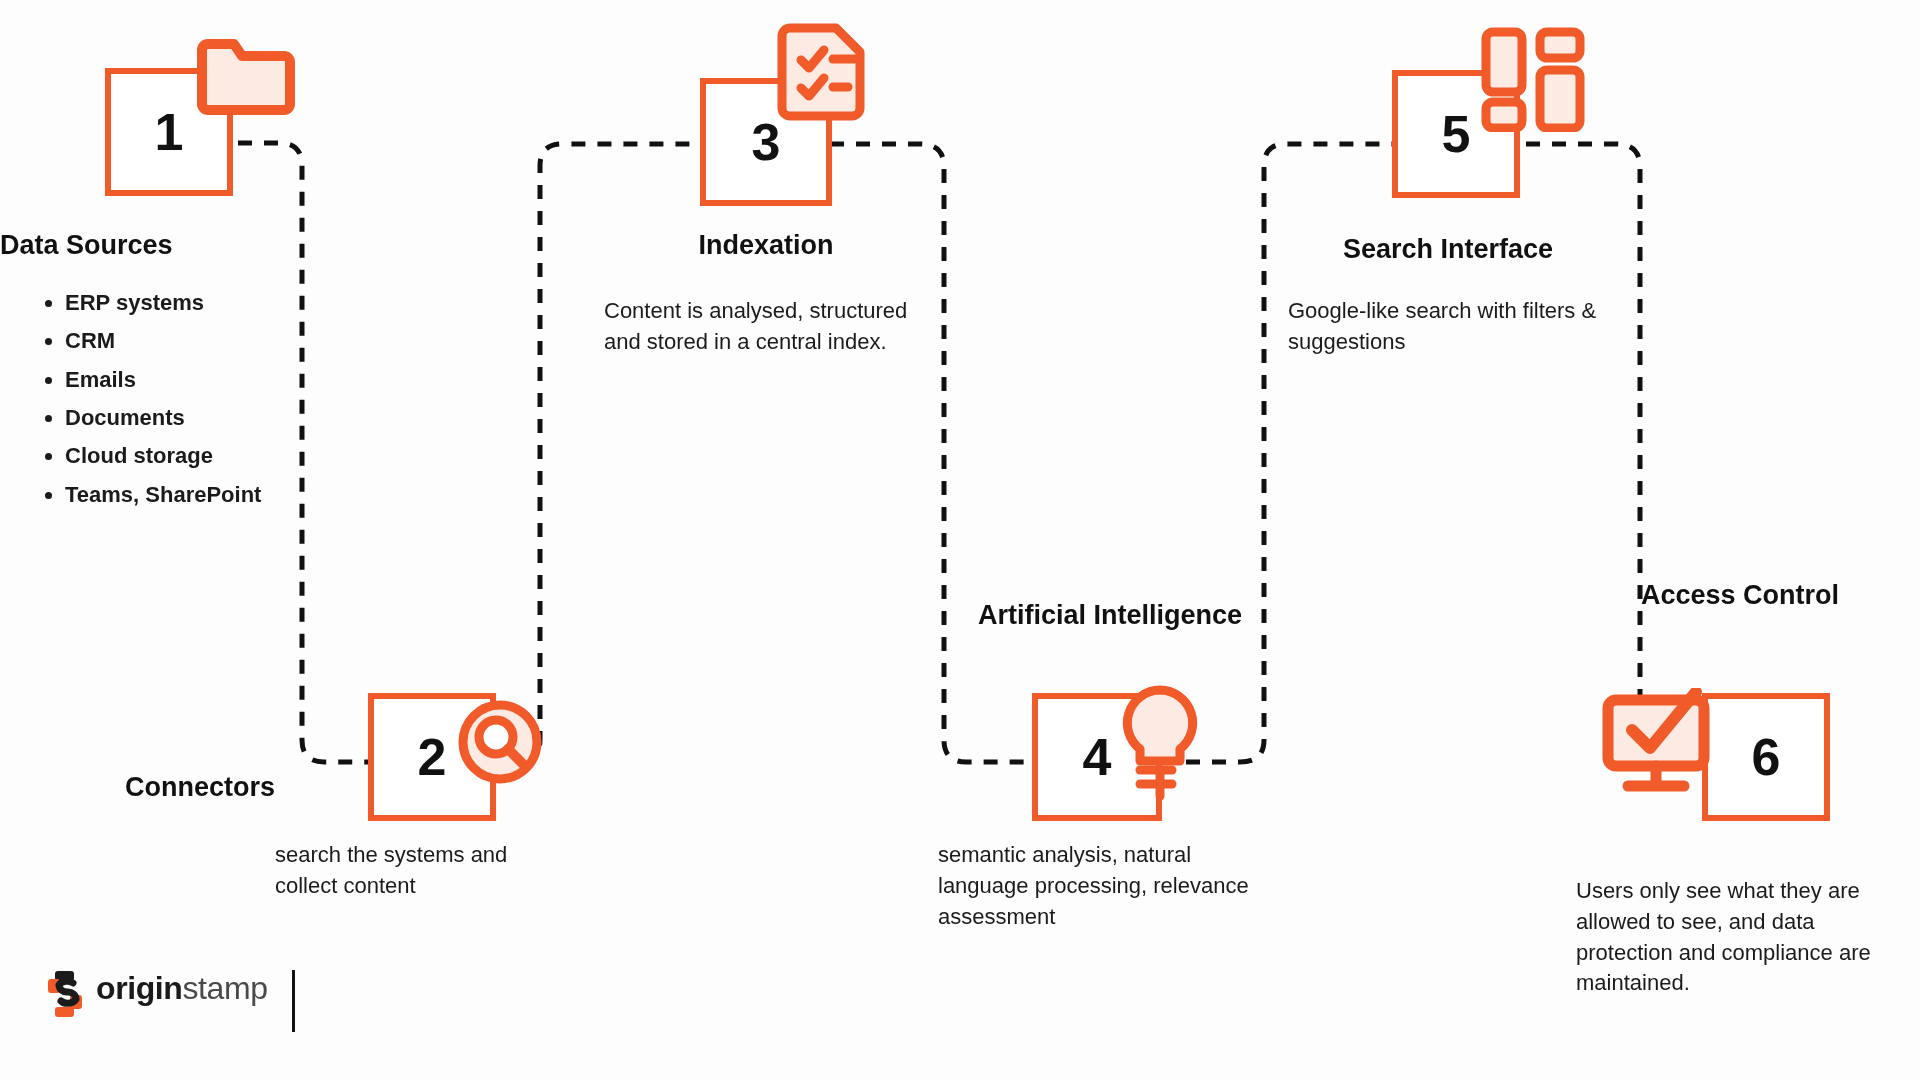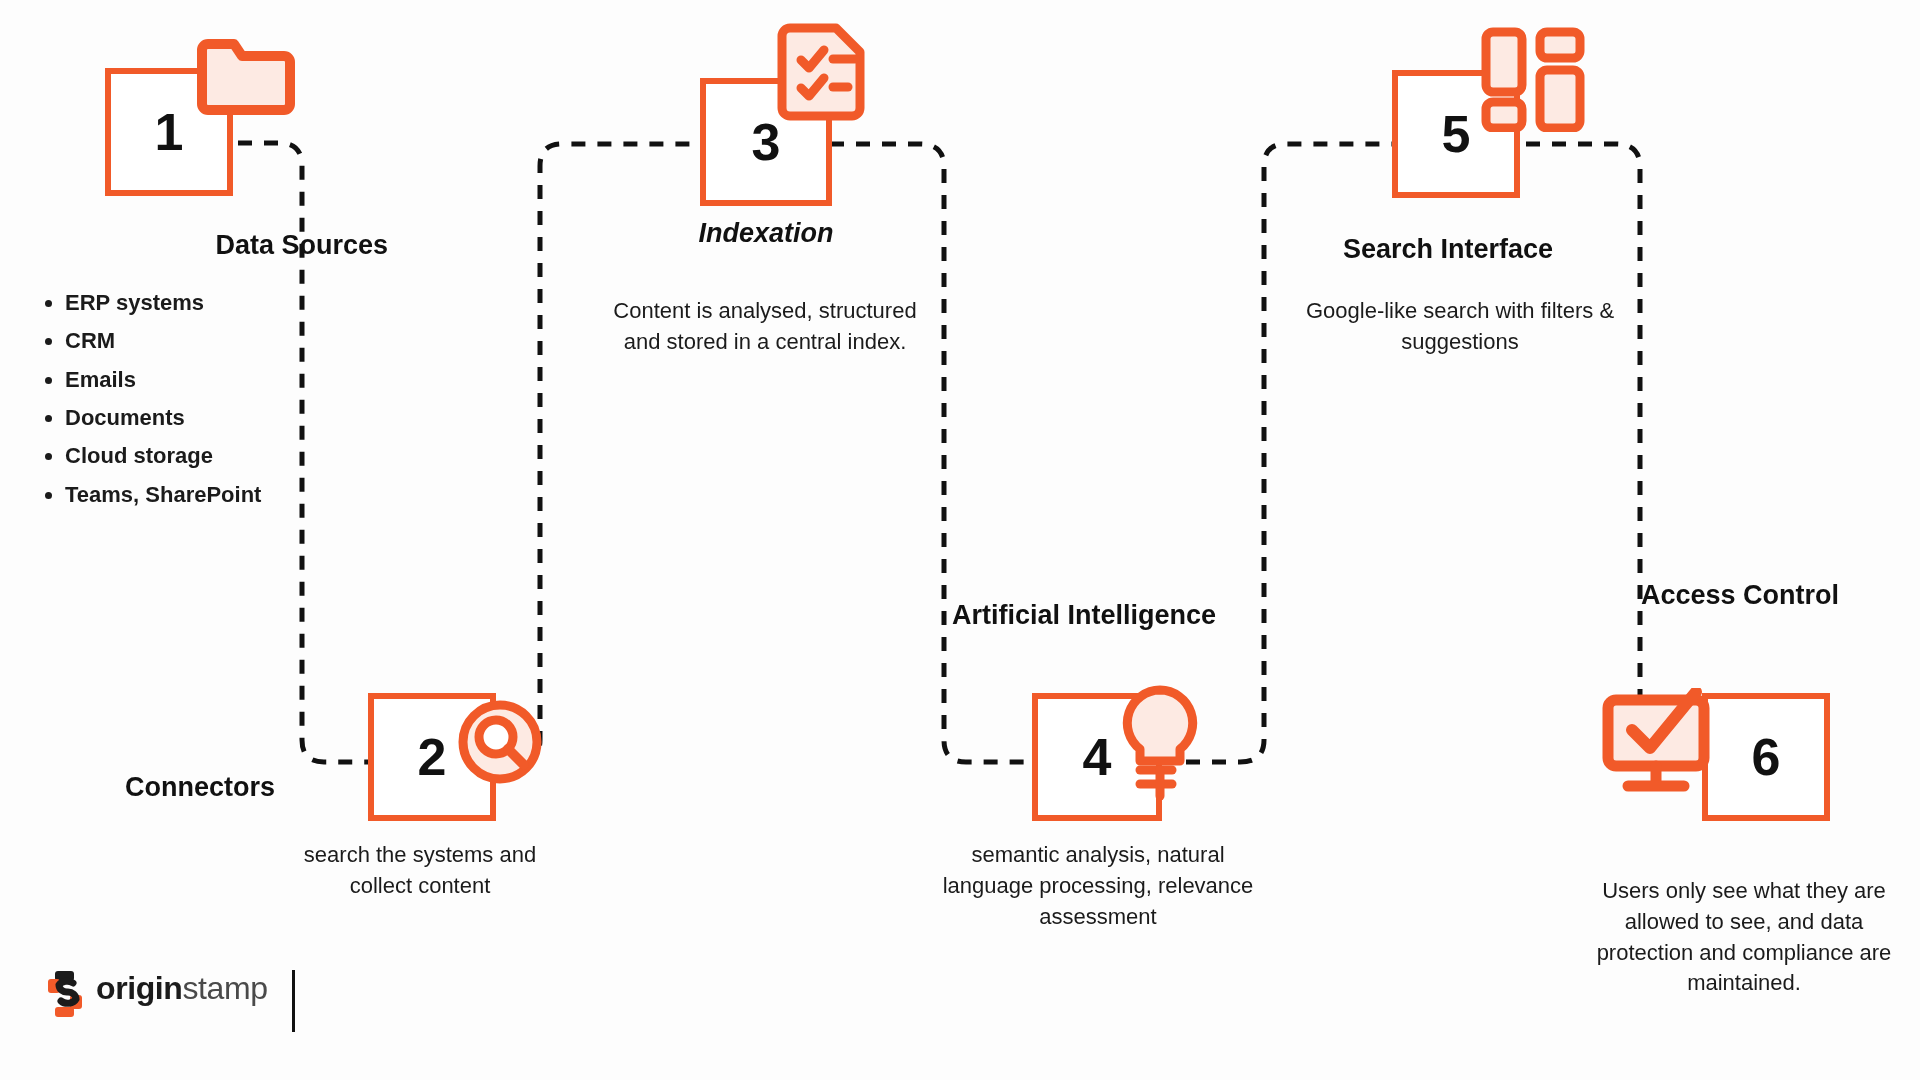--- a/index.html
+++ b/index.html
@@ -52,21 +52,21 @@
     font-weight: bold;
     color: #111111;
     text-align: center;
     line-height: 1.33;
     white-space: pre-line;
   }
   .step-desc {
     position: absolute;
     font-size: 22px;
     color: #1b1b1b;
-    text-align: center;
+    text-align: left;
     line-height: 1.40;
   }
   .step-list {
     position: absolute;
     margin: 0;
     padding: 0 0 0 30px;
     font-size: 22px;
     color: #1b1b1b;
     line-height: 1.38;
   }
@@ -131,21 +131,21 @@
 
   <div class="node">
     <div class="numbox" style="left:105px; top:68px; width:128px; height:128px;">
       <span>1</span>
     </div>
     <div class="badge" style="left:196px; top:22px;">
       <svg width="100" height="100" viewBox="0 0 100 100">
         <path d="M12 22 h26 l8 12 h42 a6 6 0 0 1 6 6 v42 a6 6 0 0 1 -6 6 h-76 a6 6 0 0 1 -6 -6 v-54 a6 6 0 0 1 6 -6 z" fill="#fdeae3" stroke="#f15a29" stroke-width="10" stroke-linejoin="round"></path>
       </svg>
     </div>
-    <div class="step-title" style="left:0px; top:228px; width:340px; text-align:right;padding-left:48px;">Data Sources</div>
+    <div class="step-title" style="left:0px; top:228px; width:340px; text-align:left;">Data Sources</div>
     <ul class="step-list" style="left:35px; top:288px; width:300px;font-weight:bold;">
       <li>ERP systems</li>
       <li>CRM</li>
       <li>Emails</li>
       <li>Documents</li>
       <li>Cloud storage</li>
       <li>Teams, SharePoint</li>
     </ul>
   </div>
 
@@ -170,37 +170,37 @@
     </div>
     <div class="badge" style="left:776px; top:18px;">
       <svg width="96" height="106" viewBox="0 0 96 106">
         <path d="M14 10 h46 l24 24 v56 a8 8 0 0 1 -8 8 h-62 a8 8 0 0 1 -8 -8 v-72 a8 8 0 0 1 8 -8 z" fill="#fdeae3" stroke="#f15a29" stroke-width="9" stroke-linejoin="round"></path>
         <polyline points="25,42 33,50 48,32" fill="none" stroke="#f15a29" stroke-width="9" stroke-linecap="round" stroke-linejoin="round"></polyline>
         <line x1="57" y1="41" x2="79" y2="41" stroke="#f15a29" stroke-width="9" stroke-linecap="round"></line>
         <polyline points="25,70 33,78 48,60" fill="none" stroke="#f15a29" stroke-width="9" stroke-linecap="round" stroke-linejoin="round"></polyline>
         <line x1="57" y1="69" x2="72" y2="69" stroke="#f15a29" stroke-width="9" stroke-linecap="round"></line>
       </svg>
     </div>
-    <div class="step-title" style="left:616px; top:216px; width:300px; font-style:italic;">Indexation</div>
+    <div class="step-title" style="left:616px; top:228px; width:300px; ">Indexation</div>
     <div class="step-desc" style="left:604px; top:296px; width:322px;">Content is analysed, structured and stored in a central index.</div>
   </div>
 
   <div class="node">
     <div class="numbox" style="left:1032px; top:693px; width:130px; height:128px;">
       <span>4</span>
     </div>
     <div class="badge" style="left:1112px; top:678px;">
       <svg width="96" height="124" viewBox="0 0 96 124">
         <path d="M48 12 a33 33 0 0 1 20 59 v12 h-40 v-12 a33 33 0 0 1 20 -59 z" fill="#fdeae3" stroke="#f15a29" stroke-width="9" stroke-linejoin="round"></path>
         <line x1="28" y1="92" x2="60" y2="92" stroke="#f15a29" stroke-width="9" stroke-linecap="round"></line>
         <line x1="28" y1="106" x2="60" y2="106" stroke="#f15a29" stroke-width="9" stroke-linecap="round"></line>
         <line x1="48" y1="92" x2="48" y2="118" stroke="#f15a29" stroke-width="9" stroke-linecap="round"></line>
       </svg>
     </div>
-    <div class="step-title" style="left:952px; top:598px; width:290px; text-align:left;">Artificial Intelligence</div>
+    <div class="step-title" style="left:952px; top:598px; width:290px; text-align:right;">Artificial Intelligence</div>
     <div class="step-desc" style="left:938px; top:840px; width:320px;">semantic analysis, natural language processing, relevance assessment</div>
   </div>
 
   <div class="node">
     <div class="numbox" style="left:1392px; top:70px; width:128px; height:128px;">
       <span>5</span>
     </div>
     <div class="badge" style="left:1478px; top:22px;">
       <svg width="110" height="110" viewBox="0 0 110 110">
         <rect x="8" y="10" width="36" height="60" rx="7" fill="#fdeae3" stroke="#f15a29" stroke-width="9"></rect>

